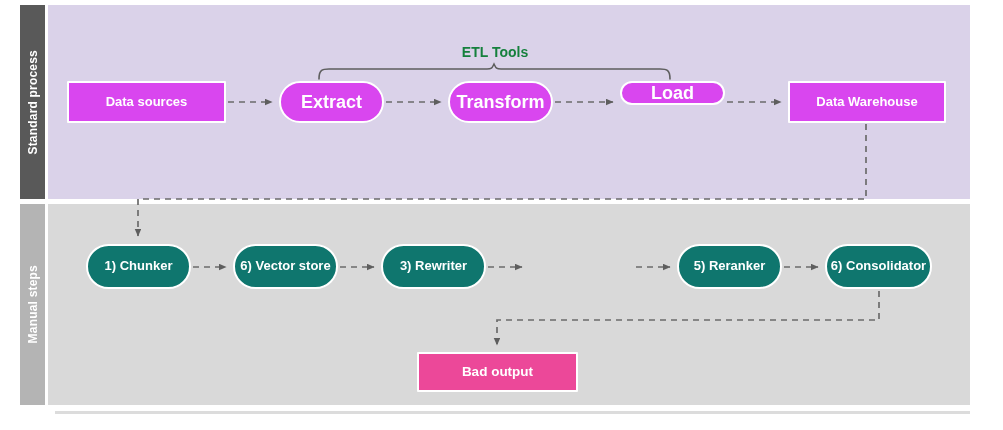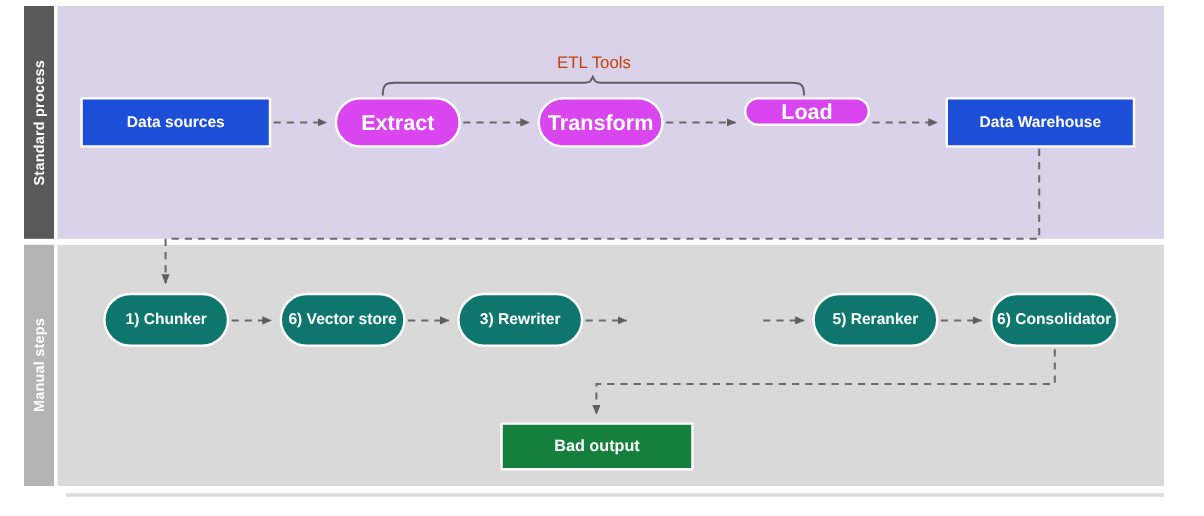--- a/index.html
+++ b/index.html
@@ -20,44 +20,44 @@
   #lane-bot-head{left:20px;top:204px;width:25px;height:201px;background:#b4b4b4;}
   #lane-bot-body{left:48px;top:204px;width:922px;height:201px;background:#d9d9d9;}
 
   #footer-rule{position:absolute;left:55px;top:411px;width:915px;height:3px;background:#dcdcdc;}
 
   
   .node{position:absolute;display:flex;align-items:center;justify-content:center;
         text-align:center;color:#ffffff;font-weight:bold;line-height:1.12;
         box-sizing:border-box;border:2px solid #ffffff;}
 
-  .box-gray{background:#1d4ed8;font-size:13px;border-radius:1px;}
+  .box-gray{background:#d946ef;font-size:13px;border-radius:1px;}
   .pill-purple{background:#d946ef;font-size:18px;border-radius:999px;}
   .pill-gray{background:#0f766e;font-size:13px;border-radius:999px;}
-  .box-yellow{background:#15803d;font-size:13.5px;border-radius:1px;}
+  .box-yellow{background:#ec4899;font-size:13.5px;border-radius:1px;}
 
   
   #n-datasources{left:67px;top:81px;width:159px;height:42px;}
   #n-extract    {left:279px;top:81px;width:105px;height:42px;}
   #n-transform  {left:448px;top:81px;width:105px;height:42px;}
   #n-load       {left:620px;top:81px;width:105px;height:24px;}
   #n-warehouse  {left:788px;top:81px;width:158px;height:42px;}
 
   
   #n-chunker     {left:86px;top:244px;width:105px;height:45px;}
   #n-vectorstore {left:233px;top:244px;width:105px;height:45px;}
   #n-rewriter    {left:381px;top:244px;width:105px;height:45px;}
   #n-retriever   {left:529px;top:244px;width:105px;height:45px;}
   #n-reranker    {left:677px;top:244px;width:105px;height:45px;}
   #n-consolidator{left:825px;top:244px;width:107px;height:45px;}
   #n-badoutput   {left:417px;top:352px;width:161px;height:40px;}
 
   
   #etl-label{position:absolute;left:395px;top:44px;width:200px;text-align:center;
-             color:#c2410c;font-size:14px;font-weight:normal;}
+             color:#15803d;font-size:14px;font-weight:bold;}
 
   svg.overlay{position:absolute;left:0;top:0;width:1003px;height:430px;
               pointer-events:none;overflow:visible;}
 </style>
 </head>
 <body>
 
 <div id="canvas">
 
   <div class="lane-head" id="lane-top-head">

